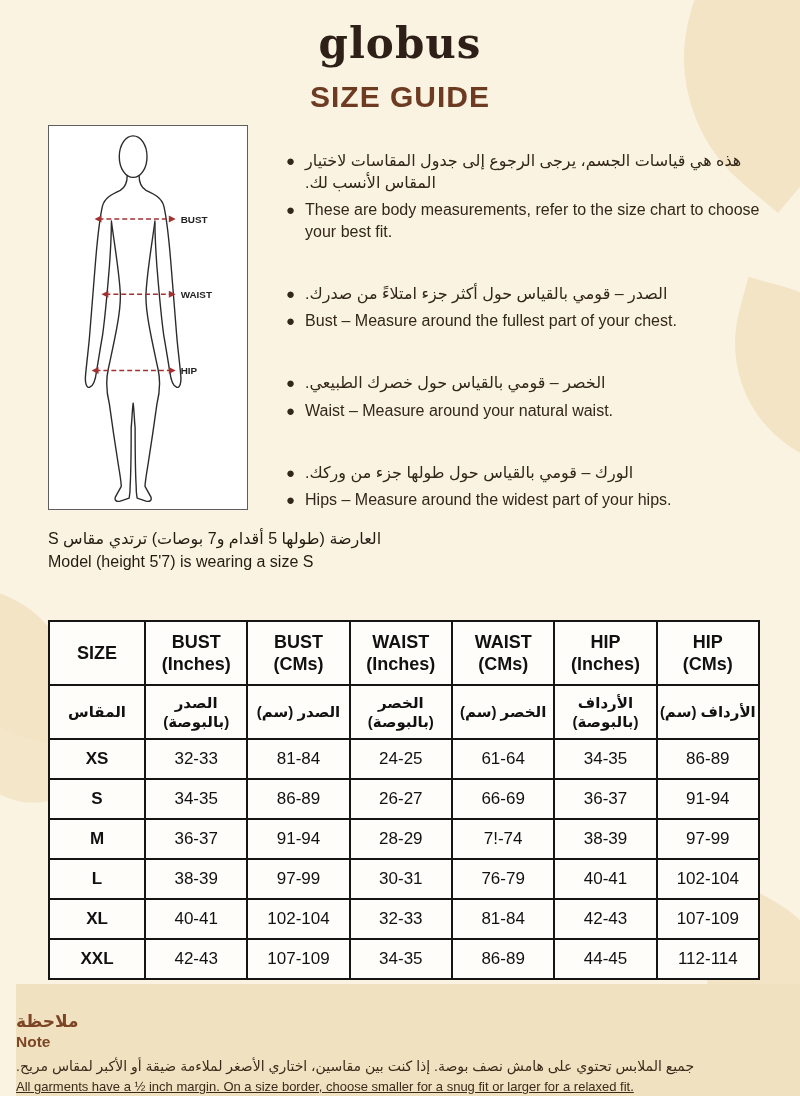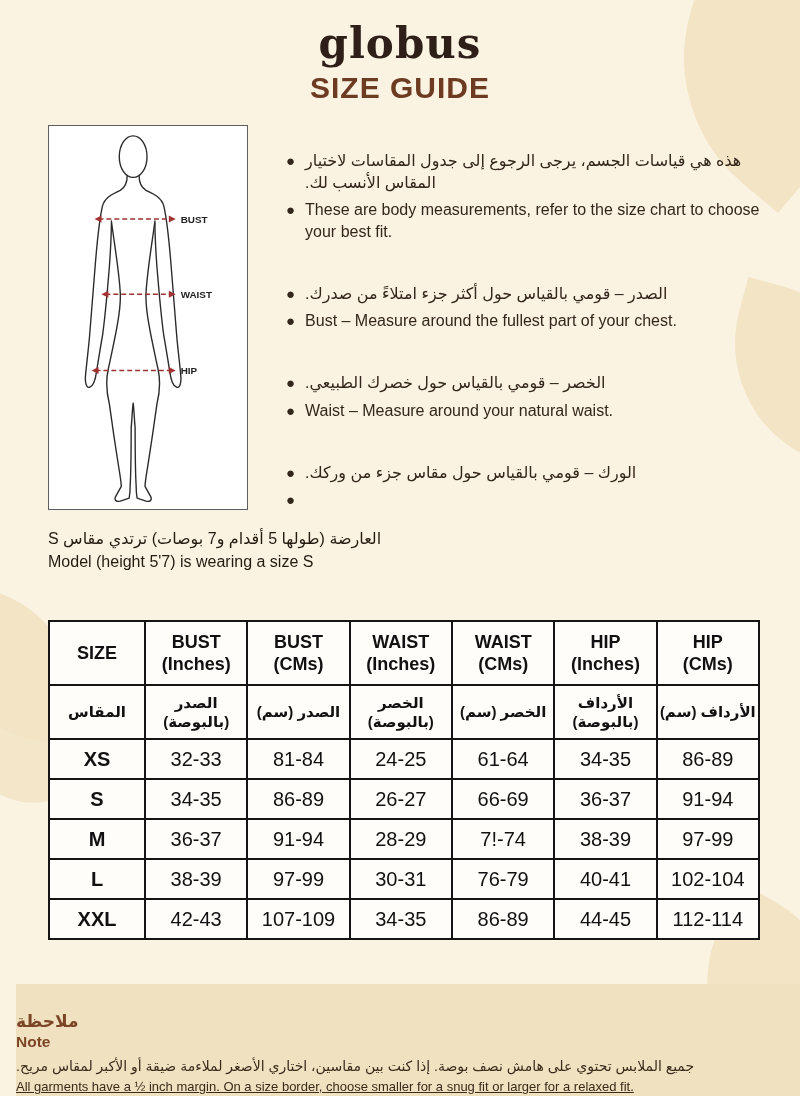--- a/index.html
+++ b/index.html
@@ -18,21 +18,21 @@
   .leaf-left-mid    { width:140px; height:140px; left:-60px;  top:595px;  transform:rotate(190deg); }
   .leaf-left-mid2   { width:95px;  height:95px;  left:-30px;  top:715px;  transform:rotate(160deg); opacity:.85; }
   .leaf-bottom-right{ width:170px; height:170px; right:-60px; top:915px;  transform:rotate(30deg); }
   .content { position:relative; z-index:1; width:800px; height:1096px; }
 
   header { text-align:center; padding-top:22px; }
   .logo {
     font-family:"DejaVu Serif","Liberation Serif",serif;
     font-size:42px; font-weight:700; color:#2e2018; letter-spacing:1px; line-height:1.05;
   }
-  .guide-title { font-size:30px; font-weight:700; color:#6d3b22; letter-spacing:1px; margin-top:5px; }
+  .guide-title { font-size:30px; font-weight:700; color:#6d3b22; letter-spacing:1px; margin-top:14px; }
 
   .diagram-box {
     position:absolute; left:48px; top:125px; width:200px; height:385px;
     background:#ffffff; border:1px solid #5f5f5f;
   }
   .diagram-box svg { position:absolute; left:0; top:0; }
 
   .instructions { position:absolute; left:286px; top:150px; width:478px; }
   .group { margin-bottom:40px; }
   .bullet-line { display:flex; gap:10px; font-size:16px; line-height:1.38; color:#33261a; }
@@ -45,21 +45,21 @@
 
   table.size {
     position:absolute; left:48px; top:620px; width:712px;
     border-collapse:collapse; background:#fffdf9; table-layout:fixed;
   }
   .size th, .size td {
     border:2px solid #151515; text-align:center; vertical-align:middle; padding:2px;
   }
   .row-header-en th { height:64px; font-size:18px; font-weight:700; color:#111; line-height:1.25; }
   .row-header-ar th { height:54px; font-size:15px; font-weight:700; color:#111; line-height:1.3; }
-  .size tbody td { height:40px; font-size:20px; color:#111; }
+  .size tbody td { height:40px; font-size:17px; color:#111; }
   .size td.size-col { font-weight:700; }
 
   .note {
     position:absolute; left:16px; top:984px; width:800px; height:112px;
     background:#f0e2c1; text-align:left; padding-top:27px; z-index:1;
   }
   .note .title-ar { font-size:17px; font-weight:700; color:#7c4526; }
   .note .title-en { font-size:15.5px; font-weight:700; color:#7c4526; margin-top:1px; }
   .note .body-ar  { font-size:14px; color:#3a2b1b; margin-top:7px; }
   .note .body-en  { font-size:13px; color:#3a2b1b; margin-top:5px;text-decoration:underline; }
@@ -136,24 +136,25 @@
         <span class="txt" dir="rtl">الخصر – قومي بالقياس حول خصرك الطبيعي.</span>
       </div>
       <div class="bullet-line">
         <span class="dot">●</span>
         <span class="txt">Waist – Measure around your natural waist.</span>
       </div>
     </div>
     <div class="group">
       <div class="bullet-line">
         <span class="dot">●</span>
-        <span class="txt" dir="rtl">الورك – قومي بالقياس حول مقاس جزء من وركك.</span>
-      </div>
-      <div class="bullet-line">
-        <span class="dot">●</span>
+        <span class="txt" dir="rtl">الورك – قومي بالقياس حول طولها جزء من وركك.</span>
+      </div>
+      <div class="bullet-line">
+        <span class="dot">●</span>
+        <span class="txt">Hips – Measure around the widest part of your hips.</span>
       </div>
     </div>
   </div>
 
   <div class="model-info">
     <div class="ar" dir="rtl">العارضة (طولها 5 أقدام و7 بوصات) ترتدي مقاس S</div>
     <div class="en">Model (height 5'7) is wearing a size S</div>
   </div>
 
   <table class="size">
@@ -254,20 +255,29 @@
       <tr>
         <td class="size-col">L</td>
         <td>38-39</td>
         <td>97-99</td>
         <td>30-31</td>
         <td>76-79</td>
         <td>40-41</td>
         <td>102-104</td>
       </tr>
       <tr>
+        <td class="size-col">XL</td>
+        <td>40-41</td>
+        <td>102-104</td>
+        <td>32-33</td>
+        <td>81-84</td>
+        <td>42-43</td>
+        <td>107-109</td>
+      </tr>
+      <tr>
         <td class="size-col">XXL</td>
         <td>42-43</td>
         <td>107-109</td>
         <td>34-35</td>
         <td>86-89</td>
         <td>44-45</td>
         <td>112-114</td>
       </tr>
     </tbody>
   </table>

